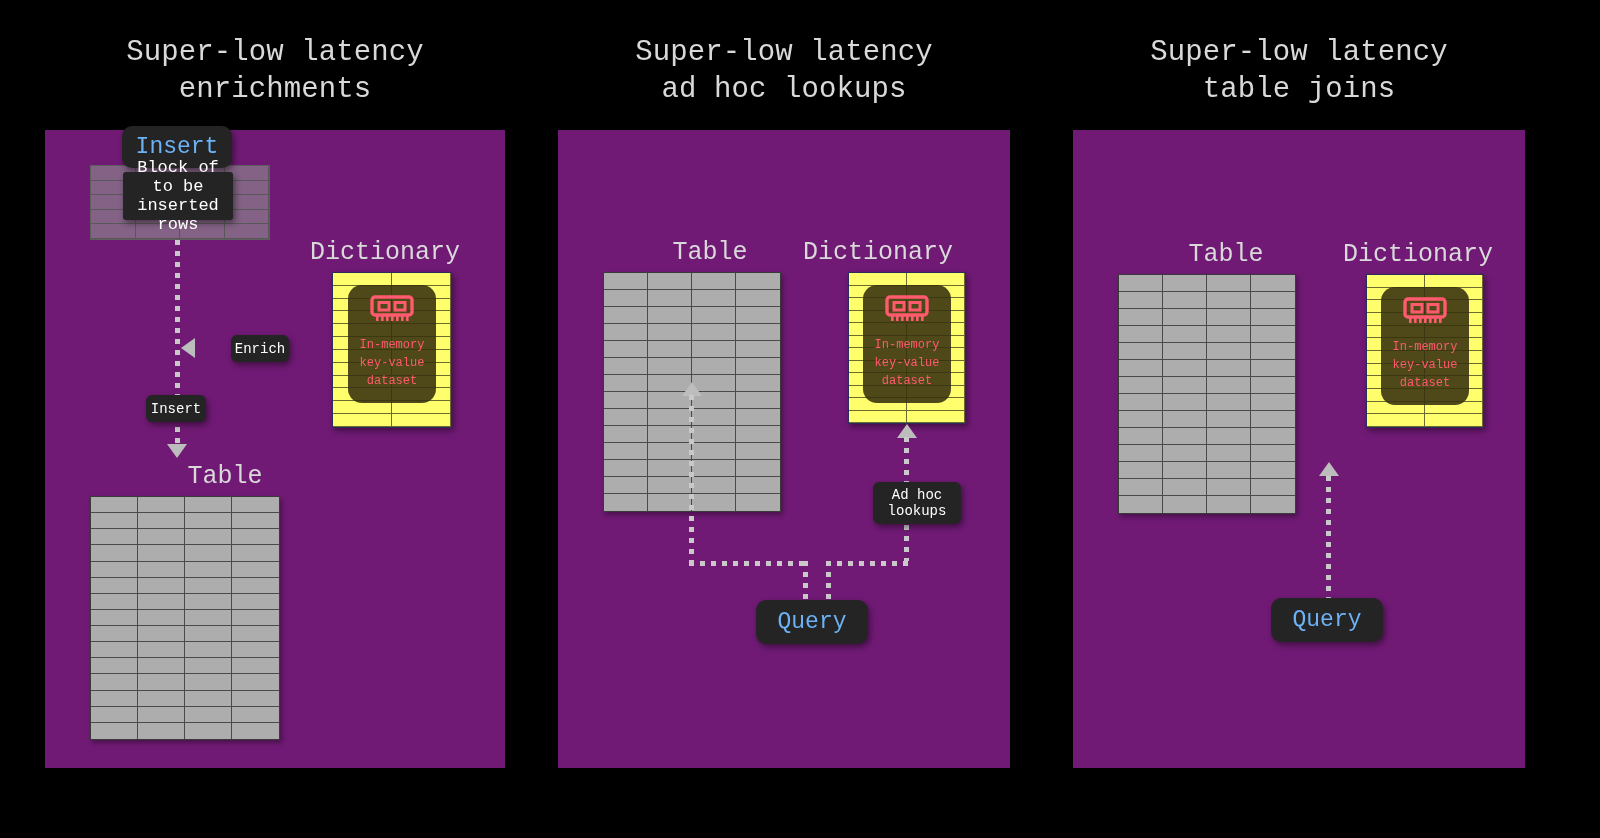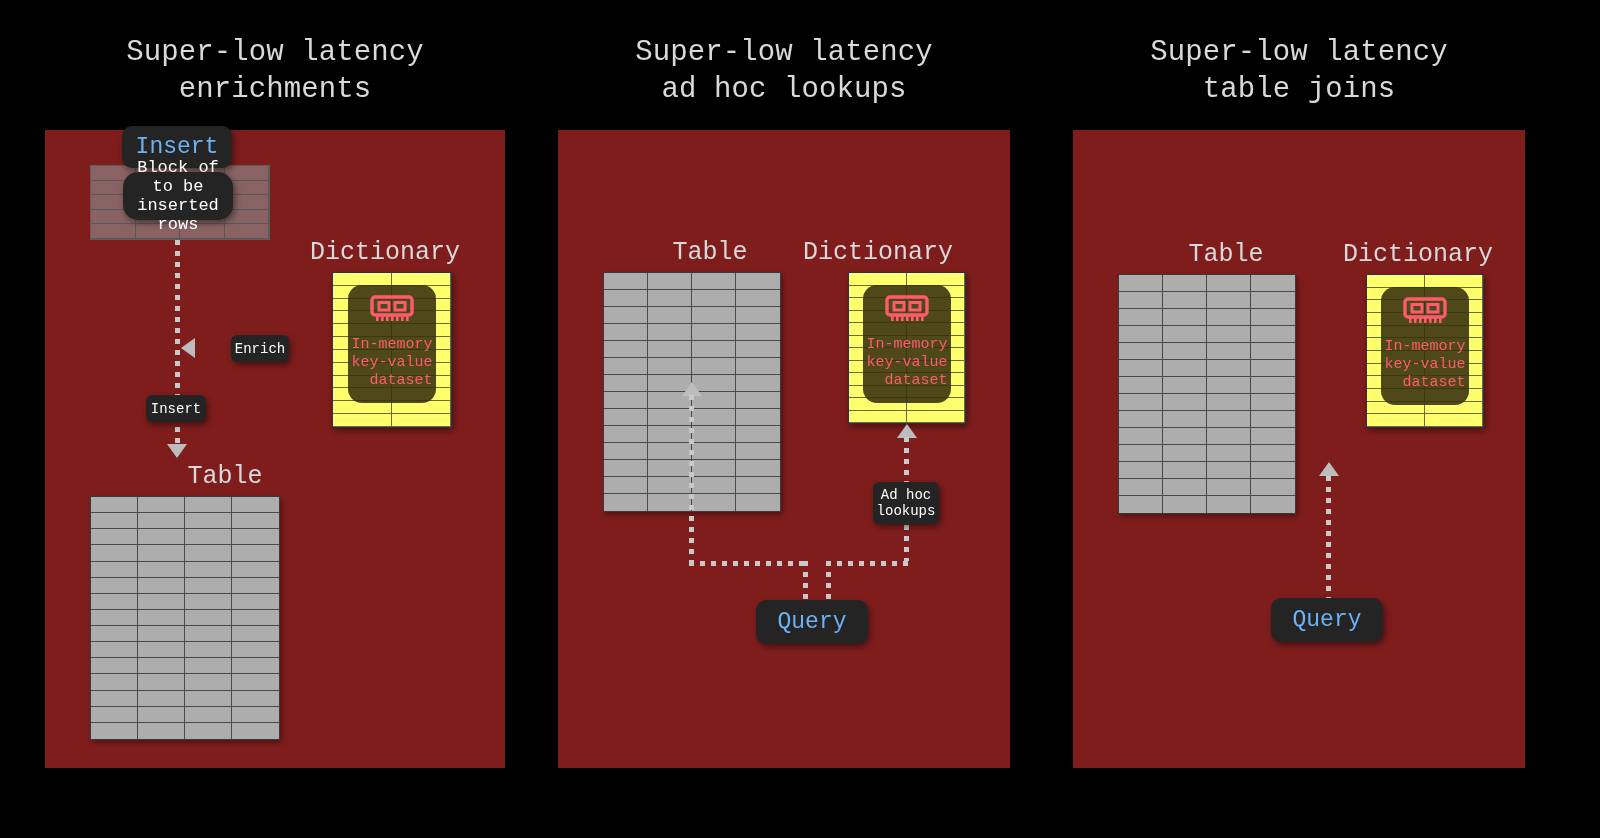--- a/index.html
+++ b/index.html
@@ -18,21 +18,21 @@
   .stage {
     position: absolute;
     inset: 0;
     background: #000000;
     font-family: Liberation Mono, monospace;
   }
 
   
   .panel {
     position: absolute;
-    background: #7f1d1d;
+    background: #701a75;
   }
   .panel-title {
     position: absolute;
     left: 0;
     width: 100%;
     text-align: center;
     font-size: 29px;
     line-height: 37px;
     color: #d9d9d9;
     letter-spacing: 0.1px;
@@ -99,21 +99,21 @@
     box-shadow: 2px 3px 6px rgba(0,0,0,0.45);
     display: flex;
     align-items: center;
     justify-content: center;
     text-align: center;
     color: #ffffff;
     box-sizing: border-box;
   }
   .badge.blue { color: #6cb2f5; }
   .badge.big  { font-size: 23px; border-radius: 10px; }
-  .badge.mid  { font-size: 17px; border-radius: 15px; line-height: 19px; }
+  .badge.mid  { font-size: 17px; border-radius: 3px; line-height: 19px; }
   .badge.small{ font-size: 14px; border-radius: 6px; line-height: 16px; }
 
   
   .badge.join {
     flex-direction: column;
     justify-content: flex-start;
     padding-top: 3px;
   }
   .join-label { font-size: 16px; line-height: 18px; color: #f2f2f2; }
   .venn { margin-top: 1px; }
@@ -126,23 +126,23 @@
     display: flex;
     flex-direction: column;
     align-items: center;
     justify-content: flex-start;
     box-sizing: border-box;
   }
   .mem-icon { margin-top: 10px; }
   .mem-text {
     margin-top: 6px;
     color: #ff5a6e;
-    font-size: 15px;
+    font-size: 12px;
     line-height: 18px;
-    text-align: right;
+    text-align: center;
     white-space: pre-line;
   }
 
   
   .dot-v, .dot-h {
     position: absolute;
   }
   .dot-v {
     width: 5px;
     background-image: linear-gradient(#c9c9c9 50%, rgba(0,0,0,0) 0%);
@@ -463,21 +463,21 @@
     <div class="arrow up" style="left:124px; top:252px;"></div>
     <div class="dot-v" style="left:131px; top:265px; height:166px;"></div>
     <div class="dot-h" style="left:131px; top:431px; width:118px;"></div>
     <div class="dot-v" style="left:245px; top:431px; height:50px;"></div>
 
     <div class="arrow up" style="left:339px; top:294px;"></div>
     <div class="dot-v" style="left:346px; top:307px; height:124px;"></div>
     <div class="dot-h" style="left:268px; top:431px; width:83px;"></div>
     <div class="dot-v" style="left:268px; top:431px; height:50px;"></div>
 
-    <div class="badge small" style="left:315px; top:352px; width:66px; height:42px;">
+    <div class="badge small" style="left:315px; top:352px; width:88px; height:42px;">
       <span style="white-space:pre-line;">Ad hoc
 lookups</span>
     </div>
 
     <div class="badge blue big" style="left:198px; top:470px; width:112px; height:44px;">
       <span>Query</span>
     </div>
   </div>
 
   <div class="panel-title" style="top:34px; left:1073px; width:452px;">Super-low latency

